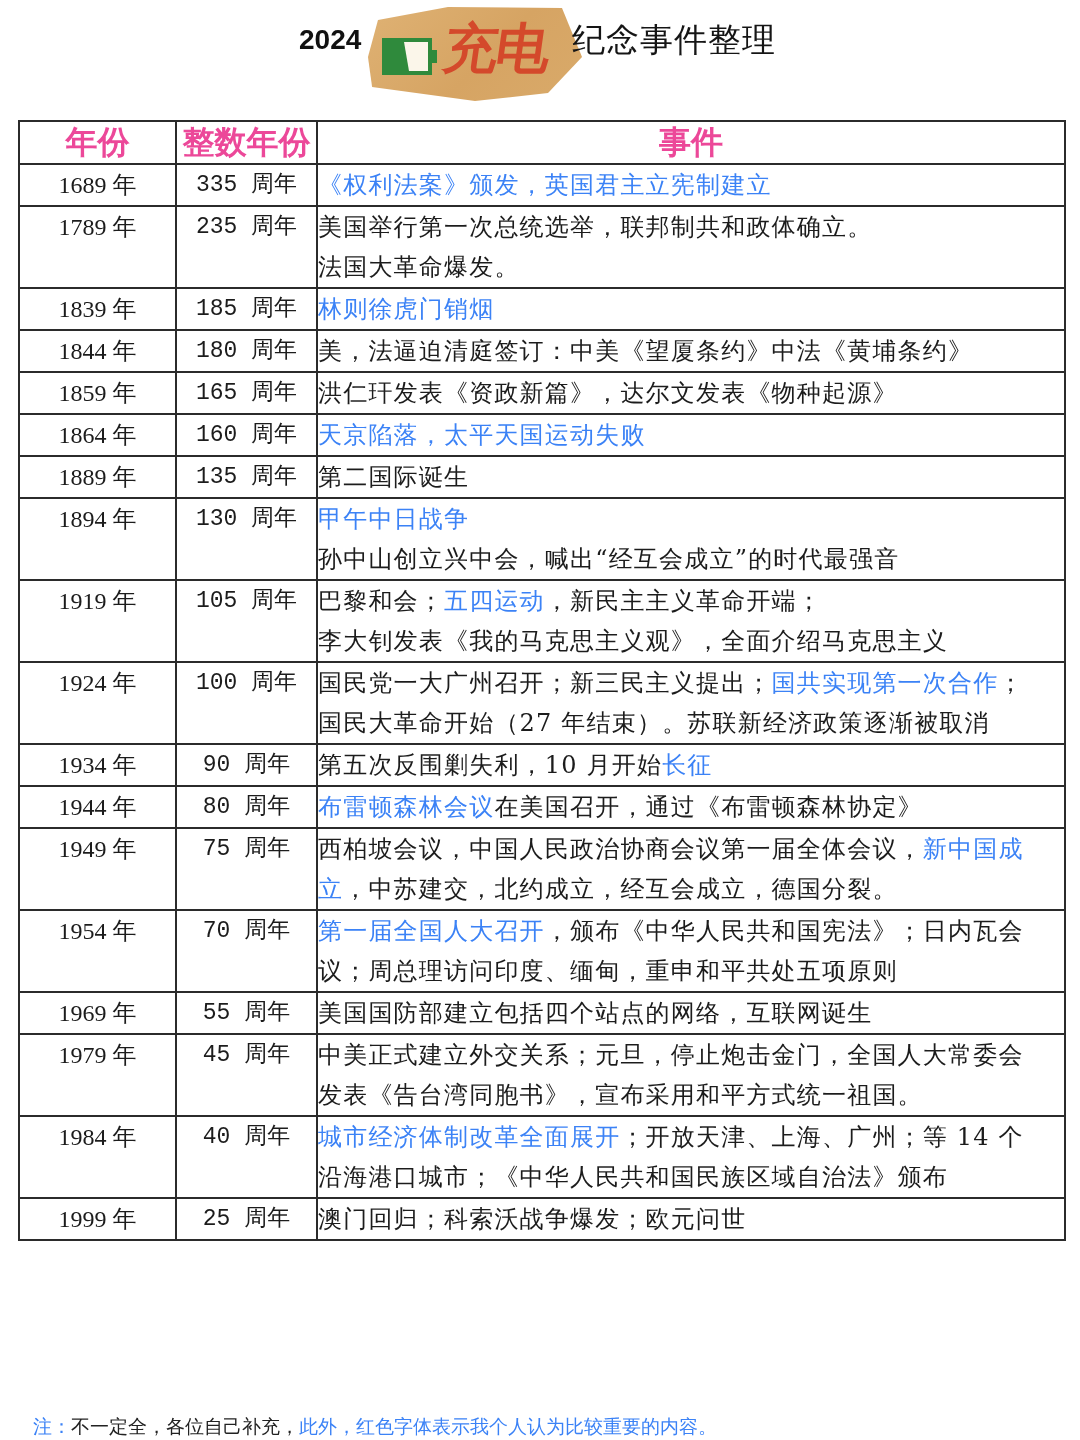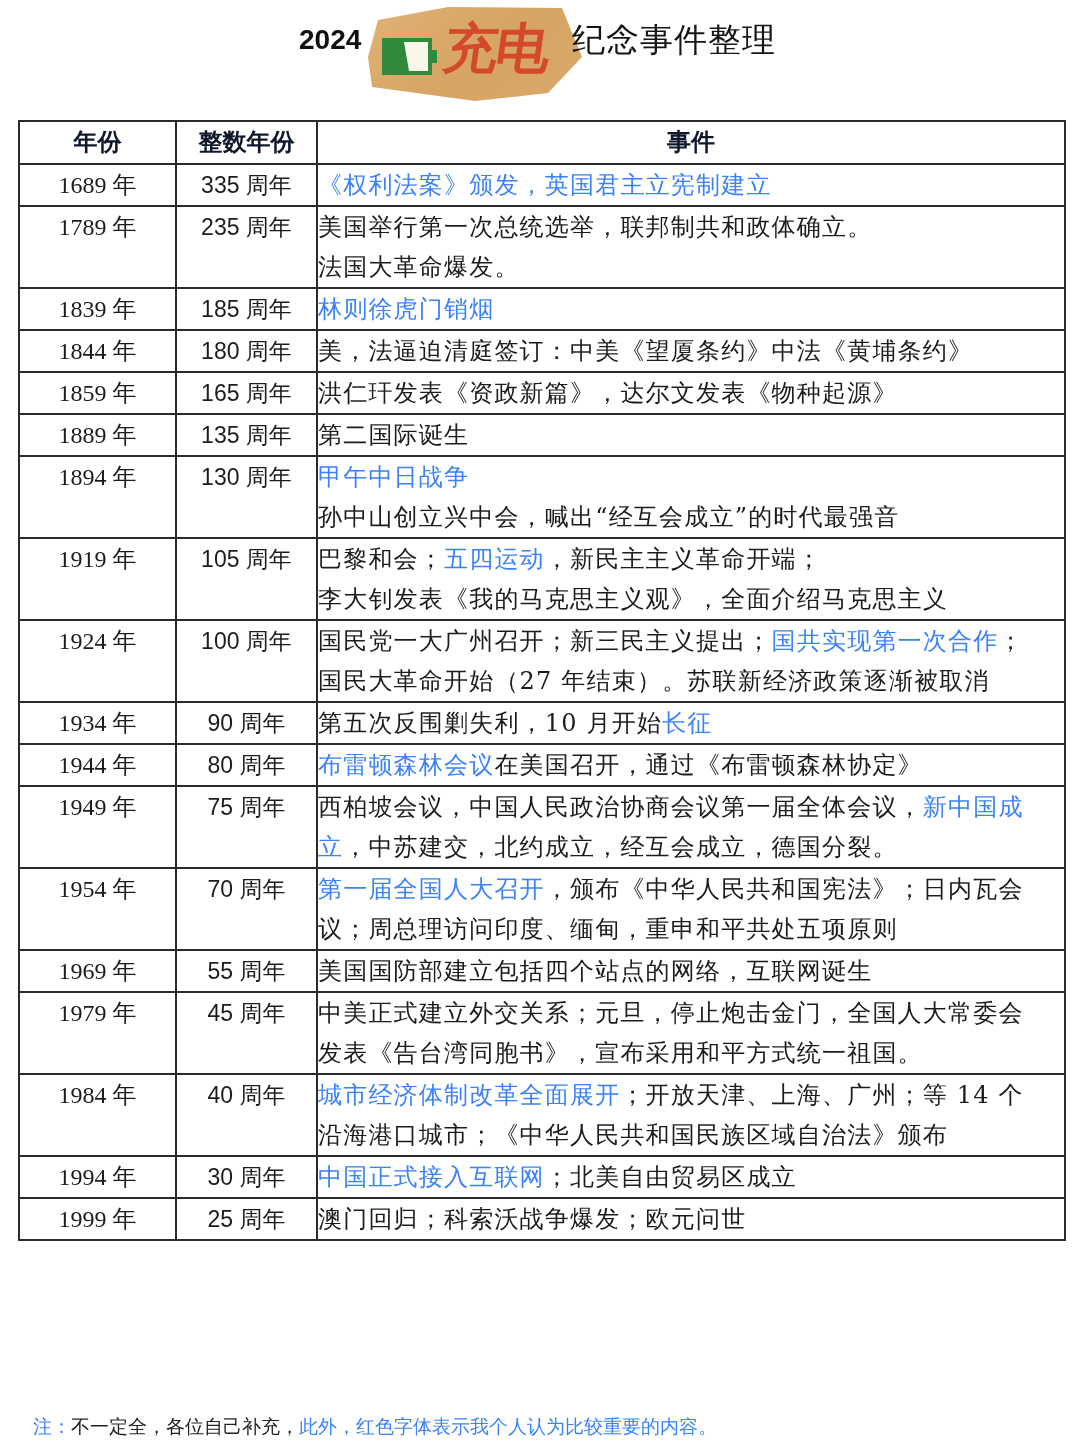--- a/index.html
+++ b/index.html
@@ -15,25 +15,25 @@
                background: linear-gradient(135deg, #dfb274 0%, #d6a463 55%, #d9aa6a 100%);
                clip-path: polygon(5.5% 16.3%, 37.6% 3.1%, 89.9% 4.1%, 99.1% 54.1%, 83.5% 90.8%, 50% 99%, 2.8% 84.7%, 0.9% 54.1%); }
     .sticker .battery { position: absolute; left: 16px; top: 34px; width: 56px; height: 38px; }
     .sticker .sticker-text { position: absolute; left: 78px; top: 10px; font-size: 54px; line-height: 70px;
                              font-weight: bold; font-family: "DejaVu Sans", "Liberation Sans", sans-serif;
                              letter-spacing: -2px; transform: skewX(-8deg); }
 
     table.events { position: absolute; left: 18px; top: 120px; width: 1046px; border-collapse: collapse;
                    table-layout: fixed; }
     table.events th, table.events td { border: 2px solid #2b2b2b; padding: 0; vertical-align: top; }
-    table.events th { height: 41px; line-height: 41px; font-size: 24px; font-weight: bold;
-                      font-family: "DejaVu Sans", "Liberation Sans", sans-serif; text-align: center; color: #0f172a; }
+    table.events th { height: 41px; line-height: 41px; font-size: 32px; font-weight: bold;
+                      font-family: "DejaVu Sans", "Liberation Sans", sans-serif; text-align: center; color: #ec4899; }
     col.c-year { width: 157px; } col.c-anniv { width: 141px; } col.c-event { width: 748px; }
     td.year { text-align: center; font-size: 24px; line-height: 40px; font-family: "Liberation Serif", "DejaVu Serif", serif; margin-left: 23px; }
-    td.anniv { text-align: center; font-size: 23px; line-height: 40px; font-family: Liberation Sans, sans-serif; }
+    td.anniv { text-align: center; font-size: 23px; line-height: 40px; font-family: Liberation Mono, monospace; }
     td.event { padding-left: 13px; font-size: 24px; line-height: 40px; letter-spacing: 1.2px; }
     td.event .line { white-space: nowrap; overflow: hidden; height: 40px; }
     .red { color: #3b82f6; }
 
     .footnote { position: absolute; left: 33px; top: 1412px; font-size: 19px; line-height: 28px; white-space: nowrap; color: #222; }
   </style>
 </head>
 <body>
 
 <div>
@@ -93,20 +93,27 @@
         </td>
       </tr>
       <tr>
         <td class="year">1859 年</td>
         <td class="anniv">165 周年</td>
         <td class="event">
           <div class="line"><span>洪仁玕发表《资政新篇》，达尔文发表《物种起源》</span></div>
         </td>
       </tr>
       <tr>
+        <td class="year">1864 年</td>
+        <td class="anniv">160 周年</td>
+        <td class="event">
+          <div class="line"><span class="red">天京陷落，太平天国运动失败</span></div>
+        </td>
+      </tr>
+      <tr>
         <td class="year">1889 年</td>
         <td class="anniv">135 周年</td>
         <td class="event">
           <div class="line"><span>第二国际诞生</span></div>
         </td>
       </tr>
       <tr>
         <td class="year">1894 年</td>
         <td class="anniv">130 周年</td>
         <td class="event">
@@ -174,27 +181,20 @@
           <div class="line"><span>中美正式建立外交关系；元旦，停止炮击金门，全国人大常委会</span></div>
           <div class="line"><span>发表《告台湾同胞书》，宣布采用和平方式统一祖国。</span></div>
         </td>
       </tr>
       <tr>
         <td class="year">1984 年</td>
         <td class="anniv">40 周年</td>
         <td class="event">
           <div class="line"><span class="red">城市经济体制改革全面展开</span><span>；开放天津、上海、广州；等 14 个</span></div>
           <div class="line"><span>沿海港口城市；《中华人民共和国民族区域自治法》颁布</span></div>
-        </td>
-      </tr>
-      <tr>
-        <td class="year">1994 年</td>
-        <td class="anniv">30 周年</td>
-        <td class="event">
-          <div class="line"><span class="red">中国正式接入互联网</span><span>；北美自由贸易区成立</span></div>
         </td>
       </tr>
       <tr>
         <td class="year">1999 年</td>
         <td class="anniv">25 周年</td>
         <td class="event">
           <div class="line"><span>澳门回归；科索沃战争爆发；欧元问世</span></div>
         </td>
       </tr>
     </tbody>

